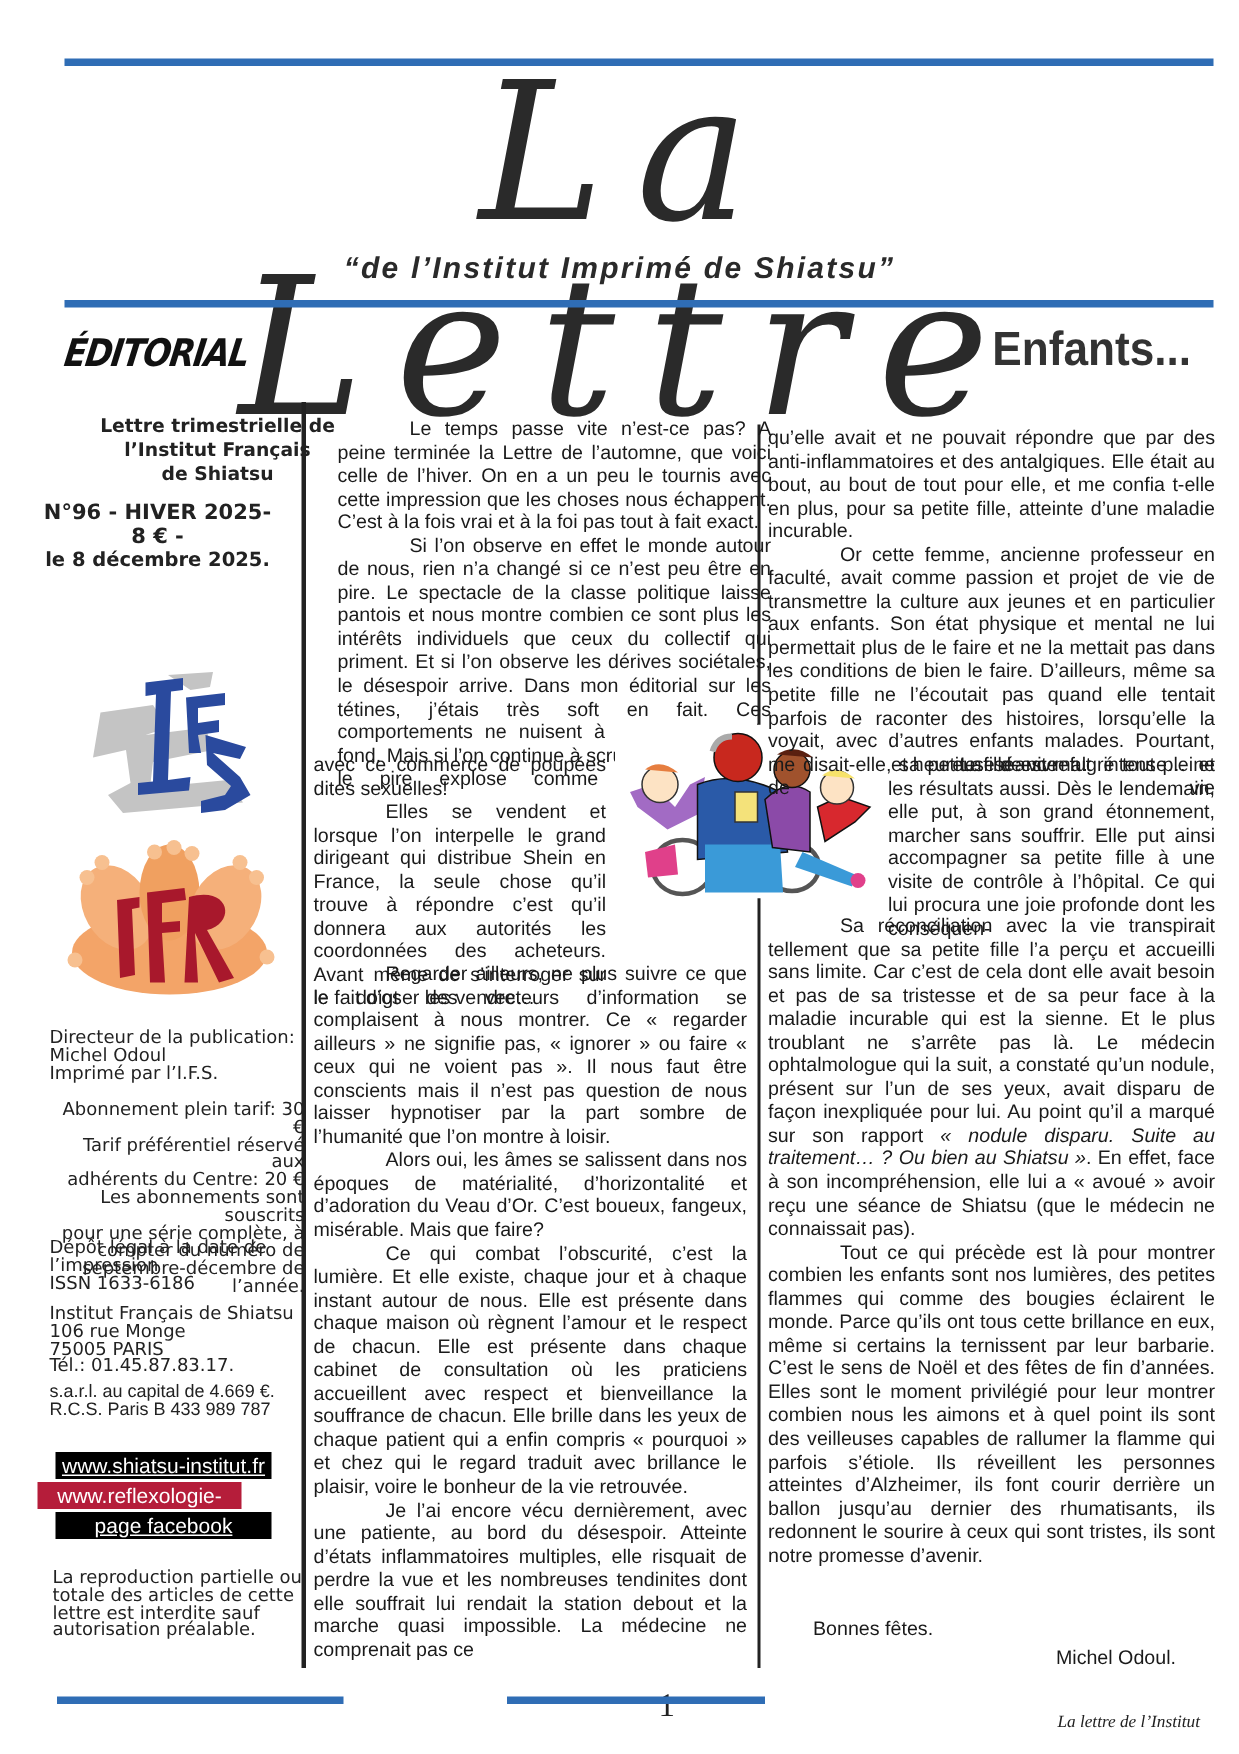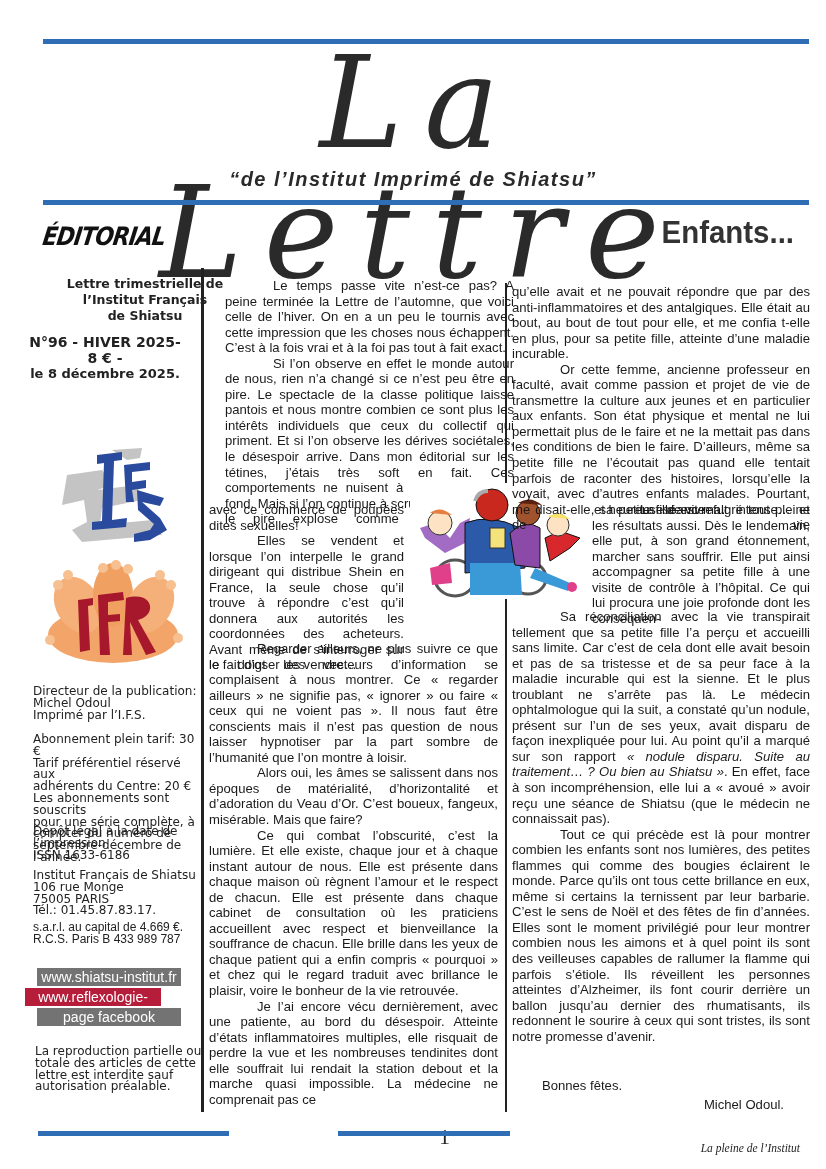--- a/index.html
+++ b/index.html
@@ -9,21 +9,21 @@
   .masthead-sub { position: absolute; left: 0; top: 168px; width: 826px; text-align: center; font-family: "Liberation Sans", sans-serif; font-weight: bold; font-style: italic; font-size: 20px; letter-spacing: 1.5px; color: #2a2a2a; }
   .editorial-label { position: absolute; left: 43px; top: 224px; font-family: "DejaVu Sans", sans-serif; font-weight: bold; font-style: italic; font-size: 22px; letter-spacing: -1px; color: #111; transform: skewX(-8deg) scaleY(1.15); }
   .headline { position: absolute; right: 32px; top: 214px; font-family: "Liberation Sans", sans-serif; font-weight: bold; font-size: 32px; color: #333; transform: scaleX(0.92); transform-origin: right; }
   .side-intro { position: absolute; left: 0; top: 276px; width: 210px; text-align: center; font-family: "DejaVu Sans", sans-serif; font-weight: bold; font-size: 12.5px; line-height: 16px; color: #222; padding-left: 40px; }
   .side-issue { position: absolute; left: 0; top: 334px; width: 210px; text-align: center; font-family: "DejaVu Sans", sans-serif; font-weight: bold; font-size: 13px; line-height: 16px; color: #222; }
   .side-issue .big { font-size: 14px; }
   .logo-ifs { position: absolute; left: 42px; top: 430px; width: 140px; height: 130px; }
   .logo-ifr { position: absolute; left: 38px; top: 560px; width: 150px; height: 110px; }
   .side-small { position: absolute; left: 33px; width: 170px; font-family: "DejaVu Sans", sans-serif; font-size: 12px; line-height: 11.8px; color: #222; }
   .link-badge { position: absolute; color: #ffffff; font-family: "Liberation Sans", sans-serif; font-size: 14px; text-align: center; height: 18px; line-height: 18px; cursor: pointer; }
-  .link-blue { background: #737373; }
+  .link-blue { background: #000000; text-decoration: underline; }
   .link-red { background: #b51d3a; }
 
   .vline { position: absolute; background: #222; width: 2.5px; }
 
   .col { position: absolute; font-family: "Liberation Sans", sans-serif; font-size: 13.1px; line-height: 15.55px; color: #1a1a1a; text-align: justify; }
   .col p { margin: 0; text-indent: 48px; }
   .col p.noind { text-indent: 0; margin-top: 16px; }
   .col em { font-style: italic; }
   .illus { position: absolute; left: 410px; top: 483px; width: 180px; height: 116px; }
 
@@ -80,21 +80,21 @@
   <path d="M40 40 L55 38 L55 45 L50 46 L52 90 L42 92 Z" fill="#a8182c"></path>
   <path d="M60 35 L85 32 L86 40 L70 42 L70 55 L82 54 L82 61 L70 62 L72 95 L62 95 Z" fill="#a8182c"></path>
   <path d="M88 38 C115 30 120 55 100 60 L118 92 L108 95 L92 62 L94 95 L85 95 Z" fill="#a8182c"></path>
 </svg>
 
 <div class="side-small" style="top:686px;">
   <div>Directeur de la publication:</div>
   <div>Michel Odoul</div>
   <div>Imprimé par l’I.F.S.</div>
 </div>
-<div class="side-small" style="top:734px;">
+<div class="side-small" style="top:734px;text-align:right;">
   <div>Abonnement plein tarif: 30 €</div>
   <div>Tarif préférentiel réservé aux</div>
   <div>adhérents du Centre: 20 €</div>
   <div>Les abonnements sont souscrits</div>
   <div>pour une série complète, à</div>
   <div>compter du numéro de</div>
   <div>septembre-décembre de l’année.</div>
 </div>
 <div class="side-small" style="top:826px;">
   <div>Dépôt légal à la date de</div>
@@ -179,13 +179,13 @@
   <p><span>Sa réconciliation avec la vie transpirait tellement que sa petite fille l’a perçu et accueilli sans limite. Car c’est de cela dont elle avait besoin et pas de sa tristesse et de sa peur face à la maladie incurable qui est la sienne. Et le plus troublant ne s’arrête pas là. Le médecin ophtalmologue qui la suit, a constaté qu’un nodule, présent sur l’un de ses yeux, avait disparu de façon inexpliquée pour lui. Au point qu’il a marqué sur son rapport</span> <em>« nodule disparu. Suite au traitement… ? Ou bien au Shiatsu »</em><span>. En effet, face à son incompréhension, elle lui a « avoué » avoir reçu une séance de Shiatsu (que le médecin ne connaissait pas).</span></p>
   <p>Tout ce qui précède est là pour montrer combien les enfants sont nos lumières, des petites flammes qui comme des bougies éclairent le monde. Parce qu’ils ont tous cette brillance en eux, même si certains la ternissent par leur barbarie. C’est le sens de Noël et des fêtes de fin d’années. Elles sont le moment privilégié pour leur montrer combien nous les aimons et à quel point ils sont des veilleuses capables de rallumer la flamme qui parfois s’étiole. Ils réveillent les personnes atteintes d’Alzheimer, ils font courir derrière un ballon jusqu’au dernier des rhumatisants, ils redonnent le sourire à ceux qui sont tristes, ils sont notre promesse d’avenir.</p>
 </div>
 
 <div class="sig1">Bonnes fêtes.</div>
 <div class="sig2">Michel Odoul.</div>
 
 <div class="blue-rule" style="left:38px; top:1131px; width:191px; height:5px;"></div>
 <div class="page-num">1</div>
 <div class="blue-rule" style="left:338px; top:1131px; width:172px; height:5px;"></div>
-<div class="footer-right">La pleine de l’Institut</div>
+<div class="footer-right">La lettre de l’Institut</div>
 
 </body></html>

